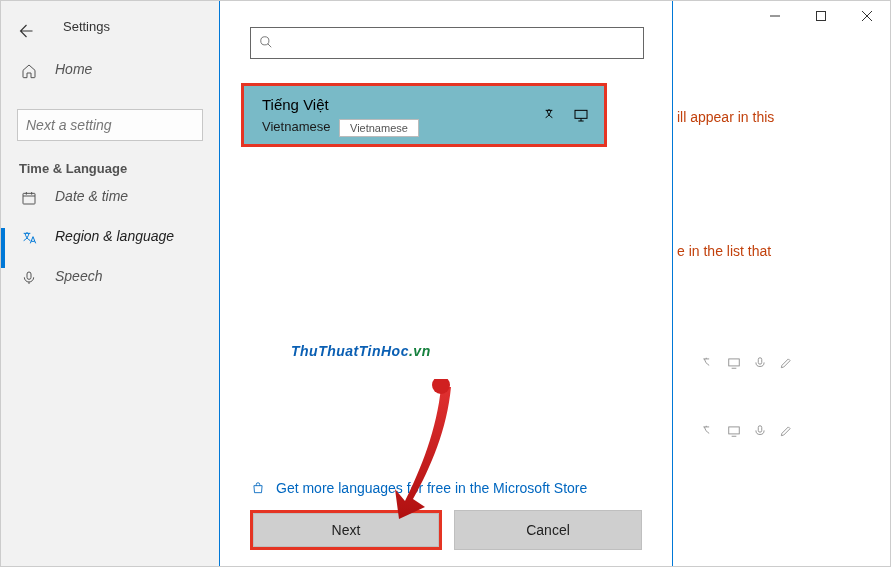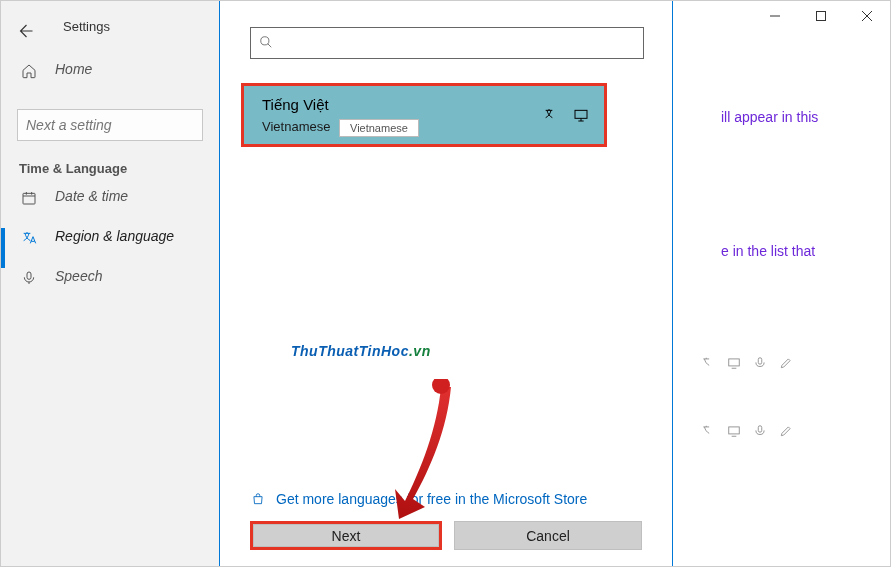--- a/index.html
+++ b/index.html
@@ -12,21 +12,21 @@
 .sb-item.home { margin-top: 12px; }
 .sb-item .ic { width:20px; height:20px; margin-right:16px; display:flex; align-items:center; justify-content:center; color:#545454; }
 .search-box { margin:8px 16px 10px 16px; height: 32px; border: 1px solid #c7c7c7; background:#fdfdfd; display:flex; align-items:center; padding:0 8px; color:#777; font-style:italic; }
 .cat-header { padding: 10px 18px 12px; font-weight:600; color:#525252; font-size:13px; }
 .sb-item.selected { border-left: 4px solid #0078d7; padding-left:14px; color:#222; }
 .sb-item.selected .ic { color:#0078d7; }
 
 .bg-right { position:absolute; left:218px; top:0; right:0; bottom:0; background:#fff; }
 .win-ctrl { position:absolute; top:0; right:0; display:flex; }
 .win-ctrl div { width:46px; height:30px; display:flex; align-items:center; justify-content:center; color:#333; }
-.bg-text { position:absolute; color:#6d28d9; font-size:14px;margin-left:44px; }
+.bg-text { position:absolute; color:#c2410c; font-size:14px; }
 .bg-icons { position:absolute; display:flex; gap:10px; color:#8a8a8a; }
 .bg-icons span { width:16px; height:16px; display:flex; align-items:center; justify-content:center; }
 
 .dialog { position:absolute; left:218px; top:0; width:454px; height:100%; background:#fff; border-left:1px solid #0078d7; border-right:1px solid #0078d7; display:flex; flex-direction:column; }
 .dlg-pad { padding: 26px 30px 0 30px; flex: 0 0 auto; }
 .dlg-title { font-size:20px; font-weight:400; color:#222; margin-bottom:20px; }
 .search2 { width:394px; height:32px; border:1px solid #666; display:flex; align-items:center; padding:0 8px; justify-content:space-between; }
 .search2 input { border:none; outline:none; font-size:14px; width: 340px; }
 .result-wrap { margin-top: 24px; border:3px solid #e53423; width:366px; position:relative; left:-9px; }
 .result { background:#79bac7; padding:10px 14px 10px 18px; display:flex; align-items:center; justify-content:space-between; }
@@ -37,21 +37,21 @@
 .tooltip { position:absolute; left:338px; top:118px; background:#fff; border:1px solid #bbb; padding:2px 10px; font-size:11px; color:#555; z-index:5; }
 
 .watermark { position:absolute; left:290px; top:330px; font-size:28px; font-weight:800; font-style:italic; letter-spacing:0.5px; white-space:nowrap; }
 .watermark .a{color:#0a5fb3;} .watermark .b{color:#15803d;}
 .arrow { position:absolute; left:382px; top:378px; width:80px; height:140px; z-index:6; }
 
 .dlg-bottom { position:absolute; bottom:0; left:0; right:0; padding: 0 30px 16px 30px; }
 .store-link { display:flex; align-items:center; gap:10px; color:#0067c0; margin-bottom:14px; }
 .store-link .bag{ width:16px; height:16px; display:flex;align-items:center;justify-content:center;}
 .btn-row { display:flex; gap:12px; }
-.btn { flex:1; height:29px; background:#cfcfcf; border:1px solid #bfbfbf; display:flex; align-items:center; justify-content:center; color:#222; }
+.btn { flex:1; height:40px; background:#cfcfcf; border:1px solid #bfbfbf; display:flex; align-items:center; justify-content:center; color:#222; }
 .btn.next-wrap { border:3px solid #e53423; padding:0; }
 .btn.next-wrap .inner { width:100%; height:100%; display:flex;align-items:center;justify-content:center; background:#cfcfcf; border:1px solid #bfbfbf; }
 </style>
 </head>
 <body>
 
 <div class="sidebar">
   <div class="back-btn">
     <svg width="18" height="18" viewBox="0 0 24 24" fill="none" stroke="#333" stroke-width="1.5">
         <path d="M14 4l-8 8 8 8M6 12h16"></path>

